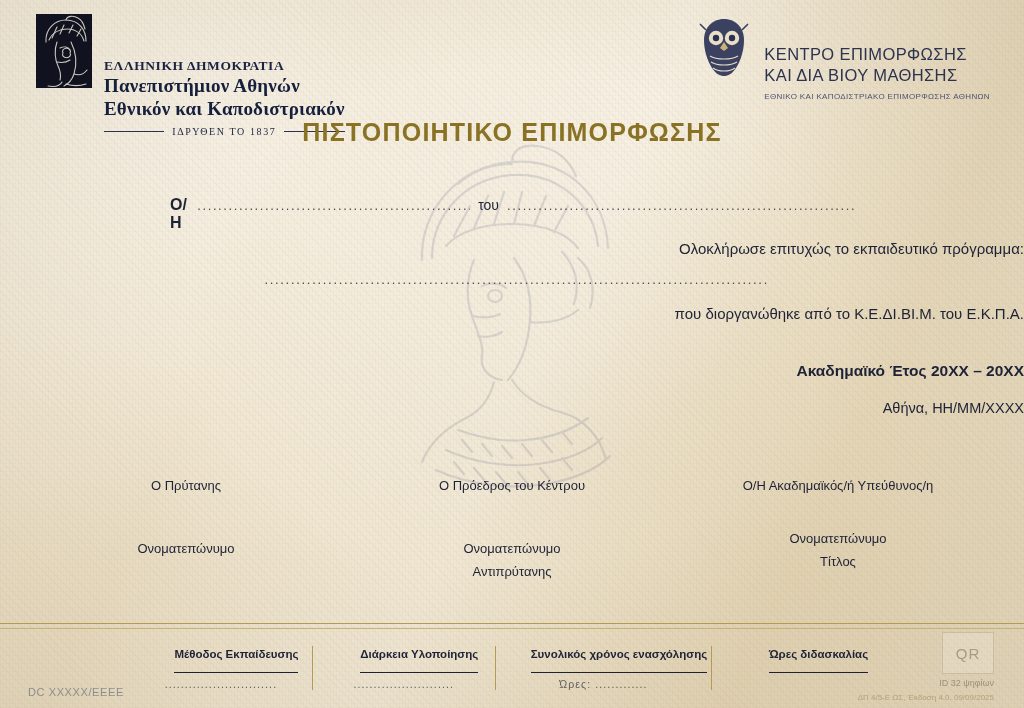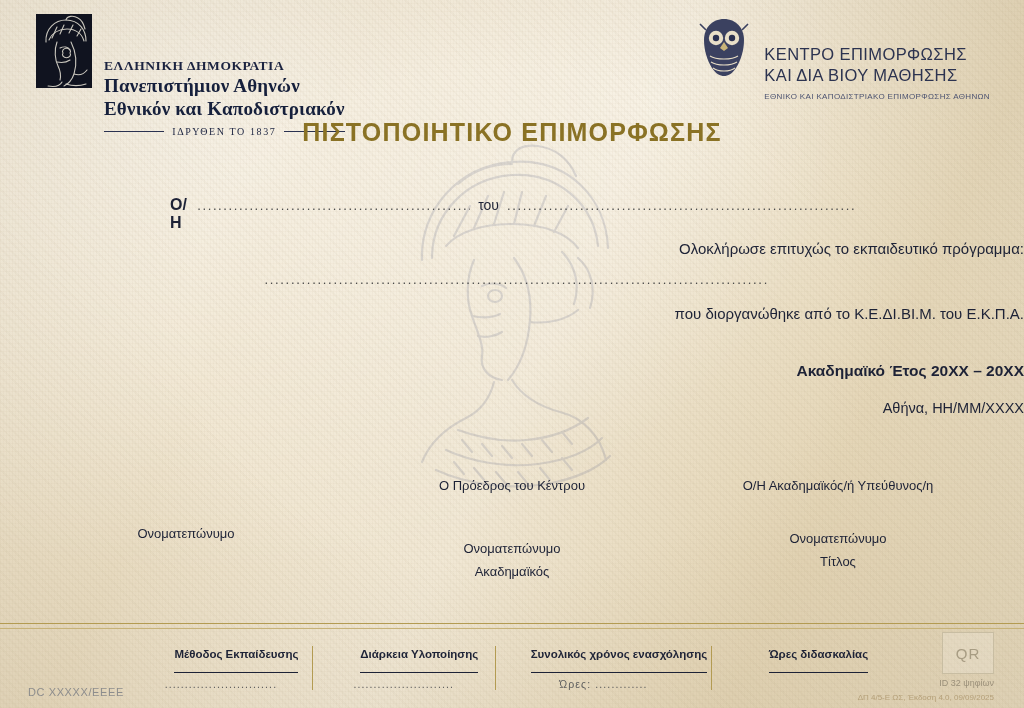--- a/index.html
+++ b/index.html
@@ -286,26 +286,27 @@
 
     <div class="line-center r-program">Ολοκλήρωσε επιτυχώς το εκπαιδευτικό πρόγραμμα:</div>
     <div class="line-center r-dots">...............................................................................................</div>
     <div class="line-center r-org">που διοργανώθηκε από το Κ.Ε.ΔΙ.ΒΙ.Μ. του Ε.Κ.Π.Α.</div>
     <div class="line-center r-year">Ακαδημαϊκό Έτος 20ΧΧ – 20ΧΧ</div>
     <div class="line-center r-place">Αθήνα, ΗΗ/ΜΜ/ΧΧΧΧ</div>
   </div>
 
   <div class="sig-zone">
     <div class="sig-col sig-left">
+      <div class="role">Ο Πρύτανης</div>
       <div class="nm">Ονοματεπώνυμο</div>
     </div>
     <div class="sig-col sig-mid">
       <div class="role">Ο Πρόεδρος του Κέντρου</div>
       <div class="nm">Ονοματεπώνυμο</div>
-      <div class="nm2">Ακαδημαϊκός</div>
+      <div class="nm2">Αντιπρύτανης</div>
     </div>
     <div class="sig-col sig-right">
       <div class="role">Ο/Η Ακαδημαϊκός/ή Υπεύθυνος/η</div>
       <div class="nm">Ονοματεπώνυμο</div>
       <div class="nm2">Τίτλος</div>
     </div>
   </div>
 
   <div class="footer-rules">
     <div class="frule r1"></div>

